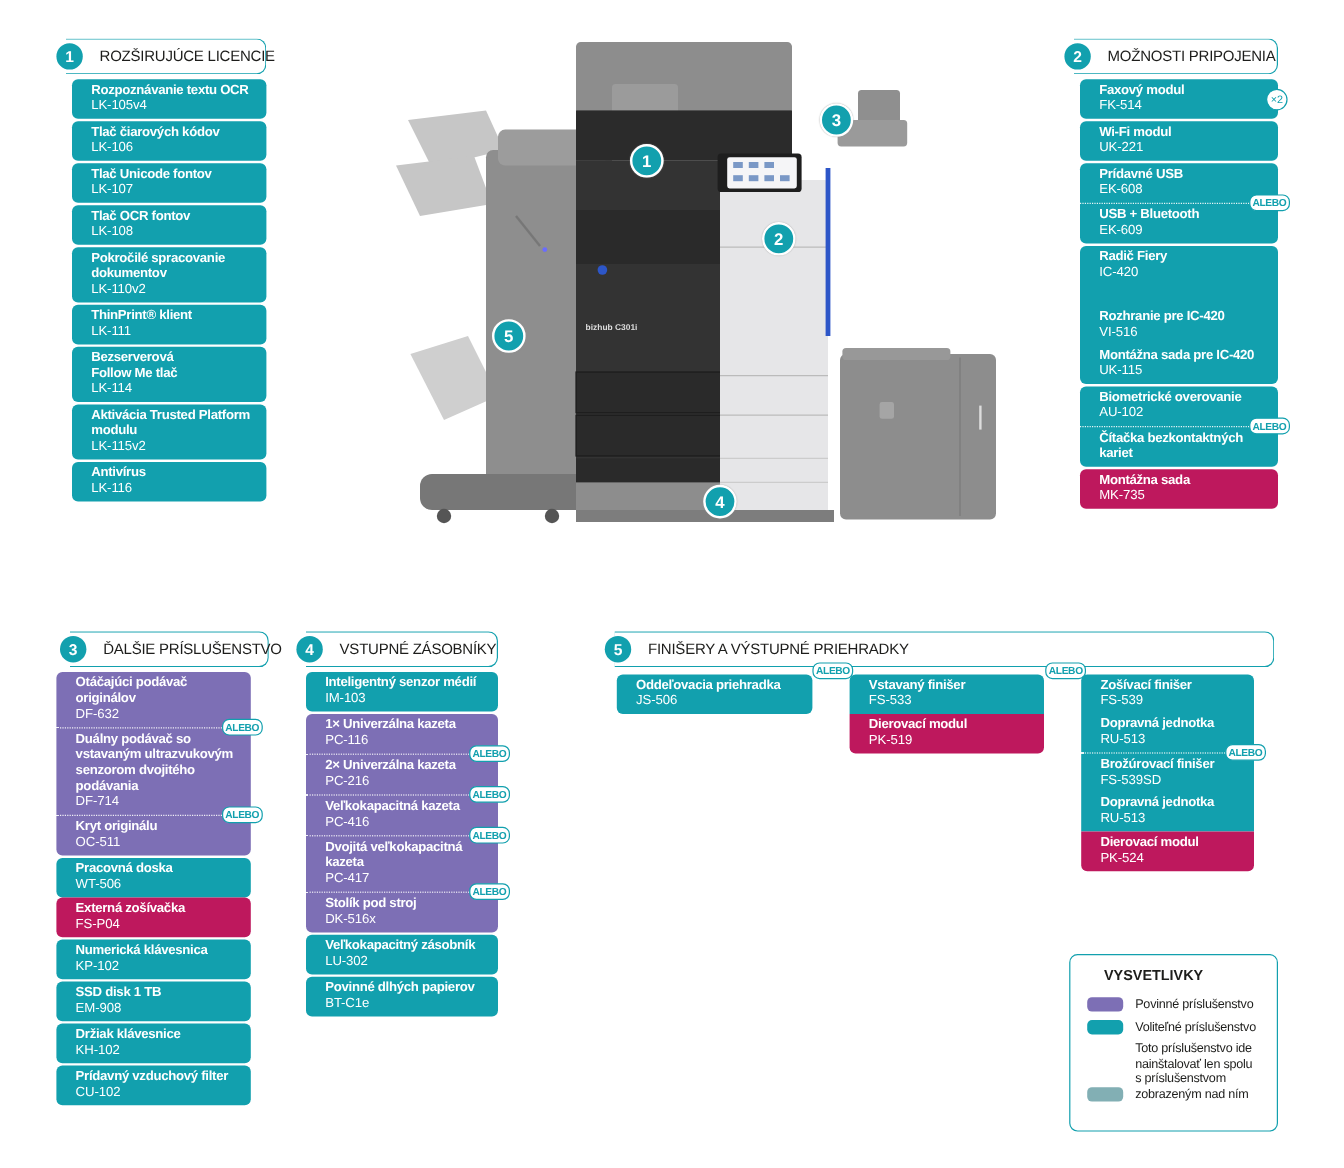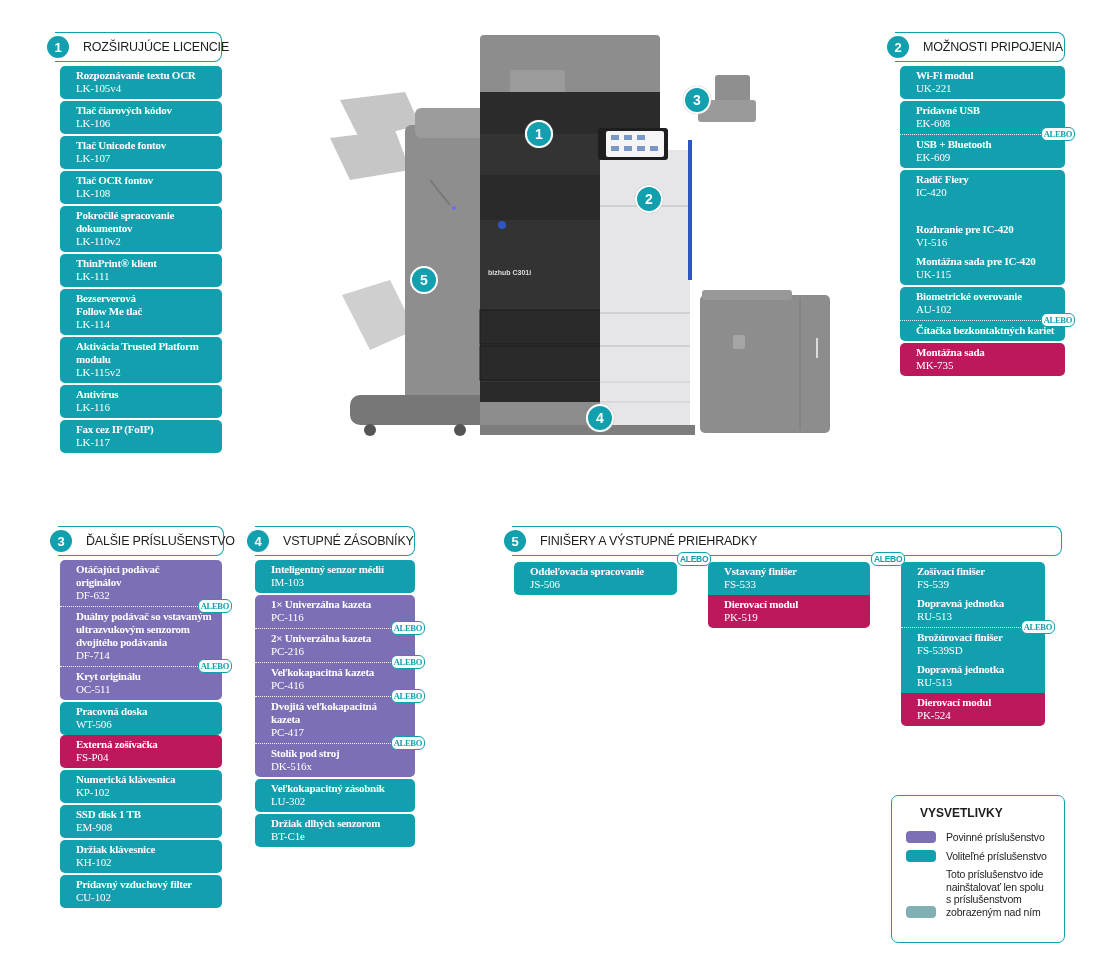--- a/index.html
+++ b/index.html
@@ -16,21 +16,21 @@
     font-weight: bold; font-size: 13px; display: flex; align-items: center; justify-content: center;
     position: absolute; left: -8px; top: 3px;
   }
   .section-head .title {
     font-weight: normal; font-size: 12.5px; letter-spacing: -0.2px; margin-left: 28px; white-space: nowrap;
     font-family: "Liberation Sans Narrow", "Liberation Sans", sans-serif;
   }
   .col { position: absolute; display: flex; flex-direction: column; gap: 2px; }
   .box {
     border-radius: 5px; padding: 2px 6px 2px 16px; color: #fff; position: relative;
-    font-size: 11px; line-height: 13px; font-family: Liberation Serif, serif;
+    font-size: 11px; line-height: 13px;
   }
   .box.opt { background: #12a0ae; }
   .box.req { background: #7d6fb5; }
   .box.dep { background: #be185d; }
   .item { padding: 1px 0 2px 0; position: relative; }
   .item .name { font-weight: bold; display: block; font-size: 11px; letter-spacing: -0.25px; }
   .item .code { display: block; font-size: 11px; letter-spacing: -0.1px; font-weight: normal; }
   .sep {
     border-top: 1.5px dotted rgba(255,255,255,0.9); margin: 2px -6px 2px -16px; position: relative; height: 0;
   }
@@ -197,34 +197,35 @@
         <span class="name" style="width:140px">Aktivácia Trusted Platform modulu</span>
         <span class="code">LK-115v2</span>
       </div>
     </div>
   <div class="box opt">
       <div class="item">
         <span class="name">Antivírus</span>
         <span class="code">LK-116</span>
       </div>
     </div>
-  <div class="box opt">
-      <div class="item">
-        <span class="name">Fax cez IP (FoIP)</span>
-        <span class="code">LK-117</span>
-      </div>
-    </div>
 </div>
 
 <div class="section-head" style="left:895px; top:32px; width:170px;">
   <div class="num">2</div>
   <div class="title">MOŽNOSTI PRIPOJENIA</div>
 </div>
 <div class="col" style="left:900px; top:66px; width:165px;">
   <div class="box opt">
+    <div class="item">
+        <span class="name">Faxový modul</span>
+        <span class="code">FK-514</span>
+      </div>
+    <span class="x2">×2</span>
+  </div>
+  <div class="box opt">
       <div class="item">
         <span class="name">Wi-Fi modul</span>
         <span class="code">UK-221</span>
       </div>
     </div>
   <div class="box opt">
     <div class="item">
         <span class="name">Prídavné USB</span>
         <span class="code">EK-608</span>
       </div>
@@ -267,21 +268,21 @@
         <span class="name">Montážna sada</span>
         <span class="code">MK-735</span>
       </div>
     </div>
 </div>
 
 <div class="section-head" style="left:58px; top:526px; width:166px;">
   <div class="num">3</div>
   <div class="title">ĎALŠIE PRÍSLUŠENSTVO</div>
 </div>
-<div class="col" style="left:60px; top:560px; width:162px;">
+<div class="col" style="left:47px; top:560px; width:162px;">
   <div class="box req">
     <div class="item">
         <span class="name" style="width:110px">Otáčajúci podávač originálov</span>
         <span class="code">DF-632</span>
       </div>
     <div class="sep">
         <span class="alebo">ALEBO</span>
       </div>
     <div class="item">
         <span class="name" style="width:140px">Duálny podávač so vstavaným ultrazvukovým senzorom dvojitého podávania</span>
@@ -379,37 +380,37 @@
       </div>
   </div>
   <div class="box opt">
       <div class="item">
         <span class="name">Veľkokapacitný zásobník</span>
         <span class="code">LU-302</span>
       </div>
     </div>
   <div class="box opt">
       <div class="item">
-        <span class="name">Držiak dlhých senzorom</span>
+        <span class="name">Povinné dlhých papierov</span>
         <span class="code">BT-C1e</span>
       </div>
     </div>
 </div>
 
 <div class="section-head" style="left:512px; top:526px; width:550px;">
   <div class="num">5</div>
   <div class="title">FINIŠERY A VÝSTUPNÉ PRIEHRADKY</div>
 </div>
 <span class="alebo free" style="left:677px; top:552px; right:auto;">ALEBO</span>
 <span class="alebo free" style="left:871px; top:552px; right:auto;">ALEBO</span>
 
 <div class="col" style="left:514px; top:562px; width:163px;">
   <div class="box opt">
       <div class="item">
-        <span class="name">Oddeľovacia spracovanie</span>
+        <span class="name">Oddeľovacia priehradka</span>
         <span class="code">JS-506</span>
       </div>
     </div>
 </div>
 <div class="col" style="left:708px; top:562px; width:162px; gap:0;">
   <div class="box opt" style="border-radius:5px 5px 0 0;">
       <div class="item">
         <span class="name">Vstavaný finišer</span>
         <span class="code">FS-533</span>
       </div>

